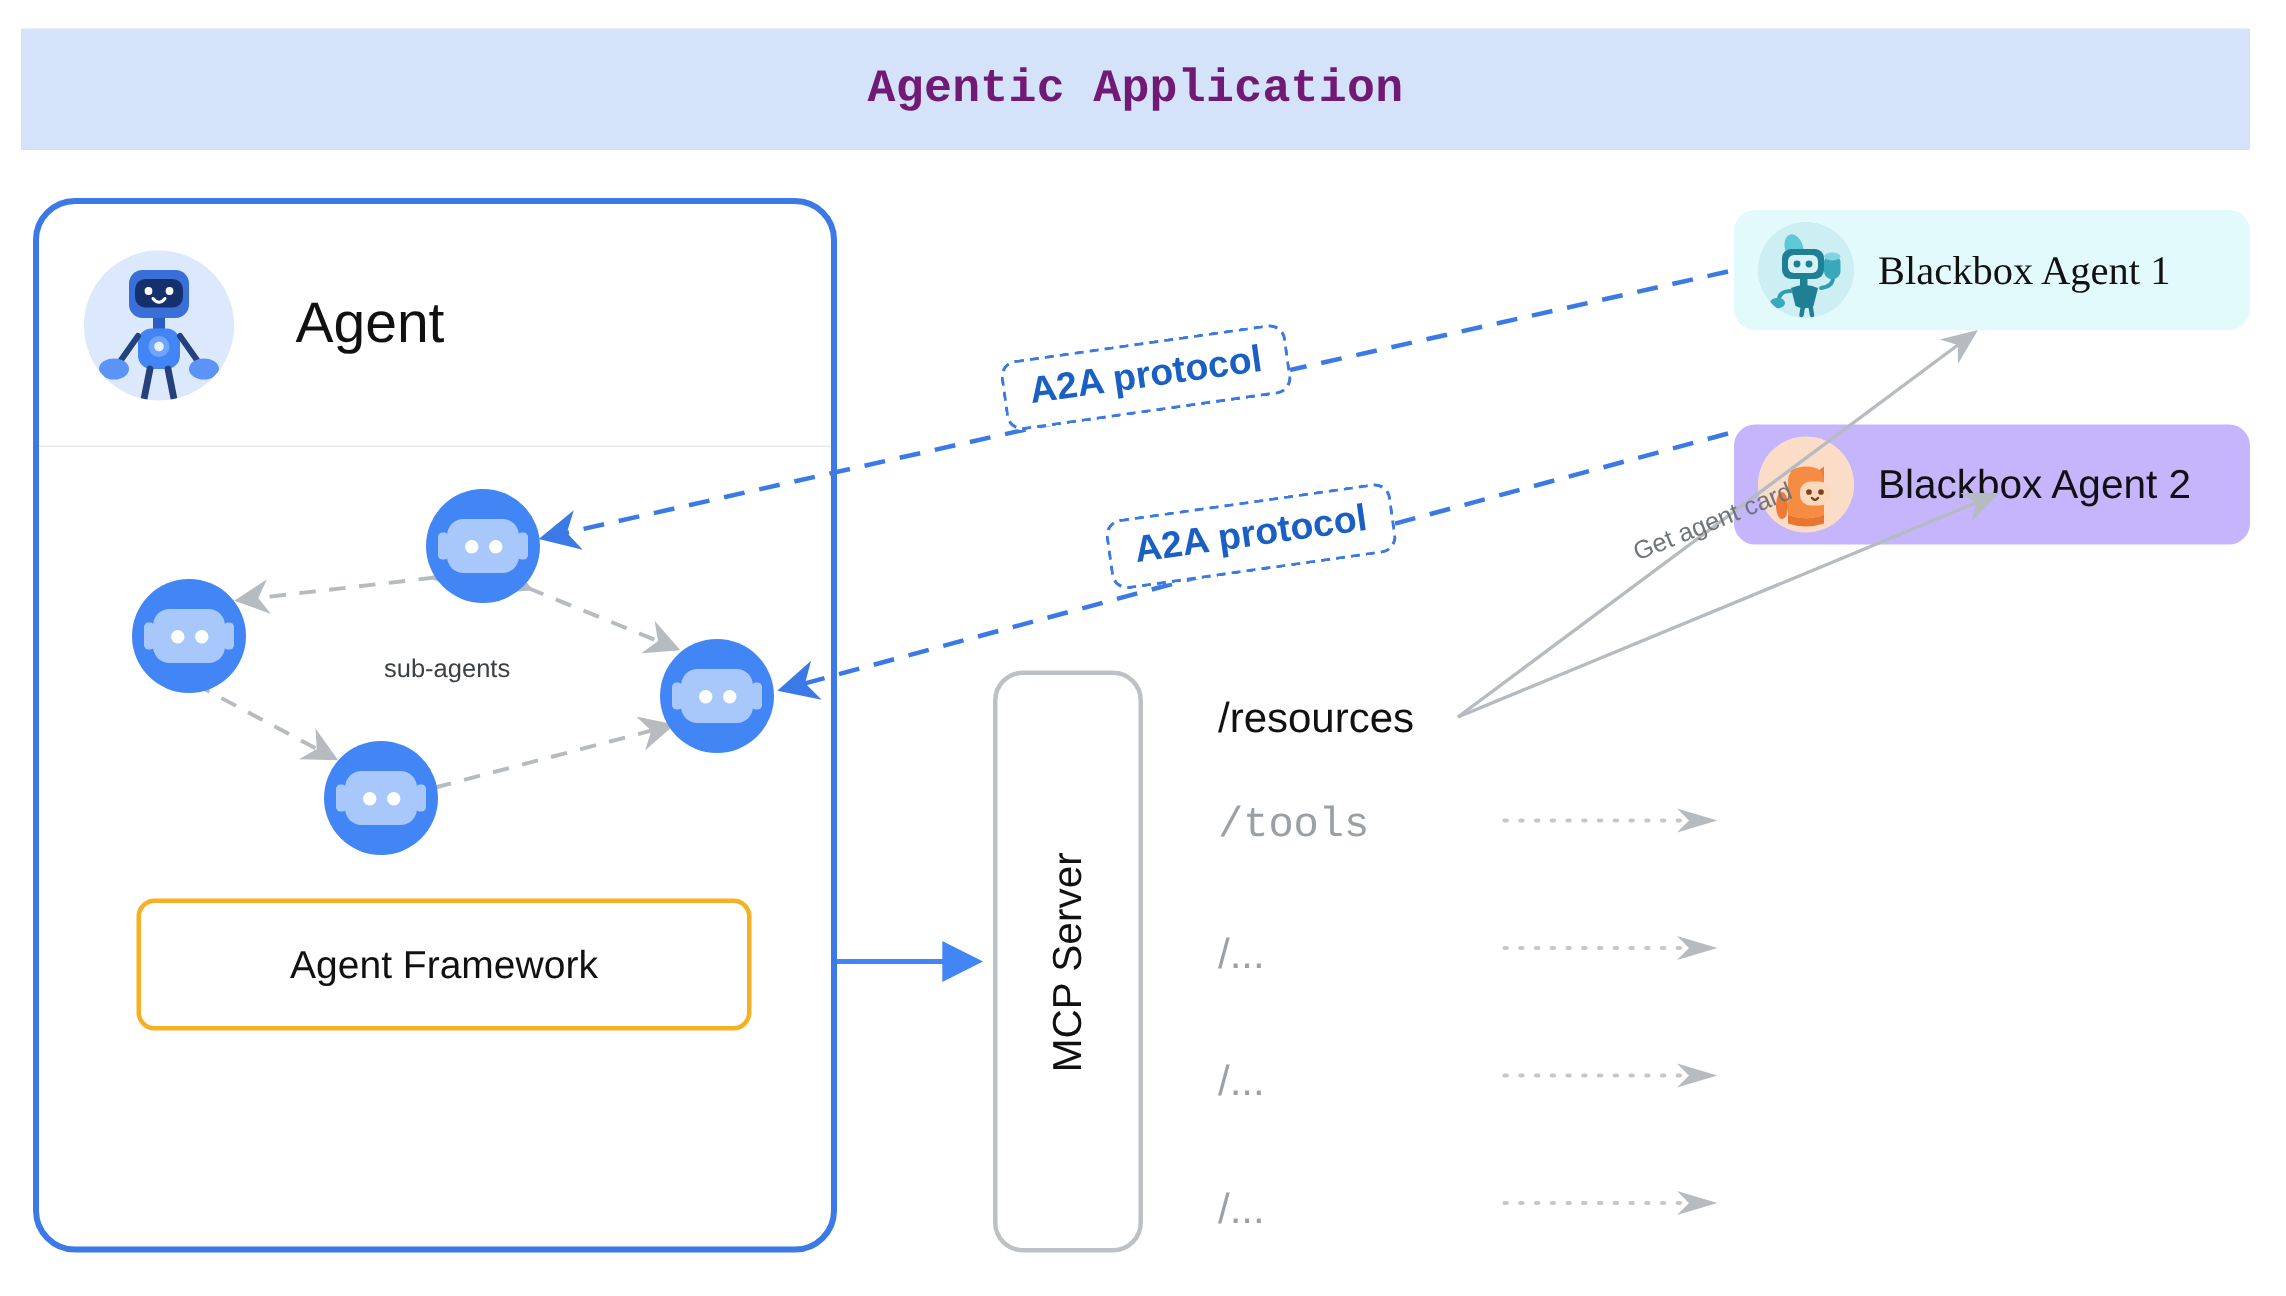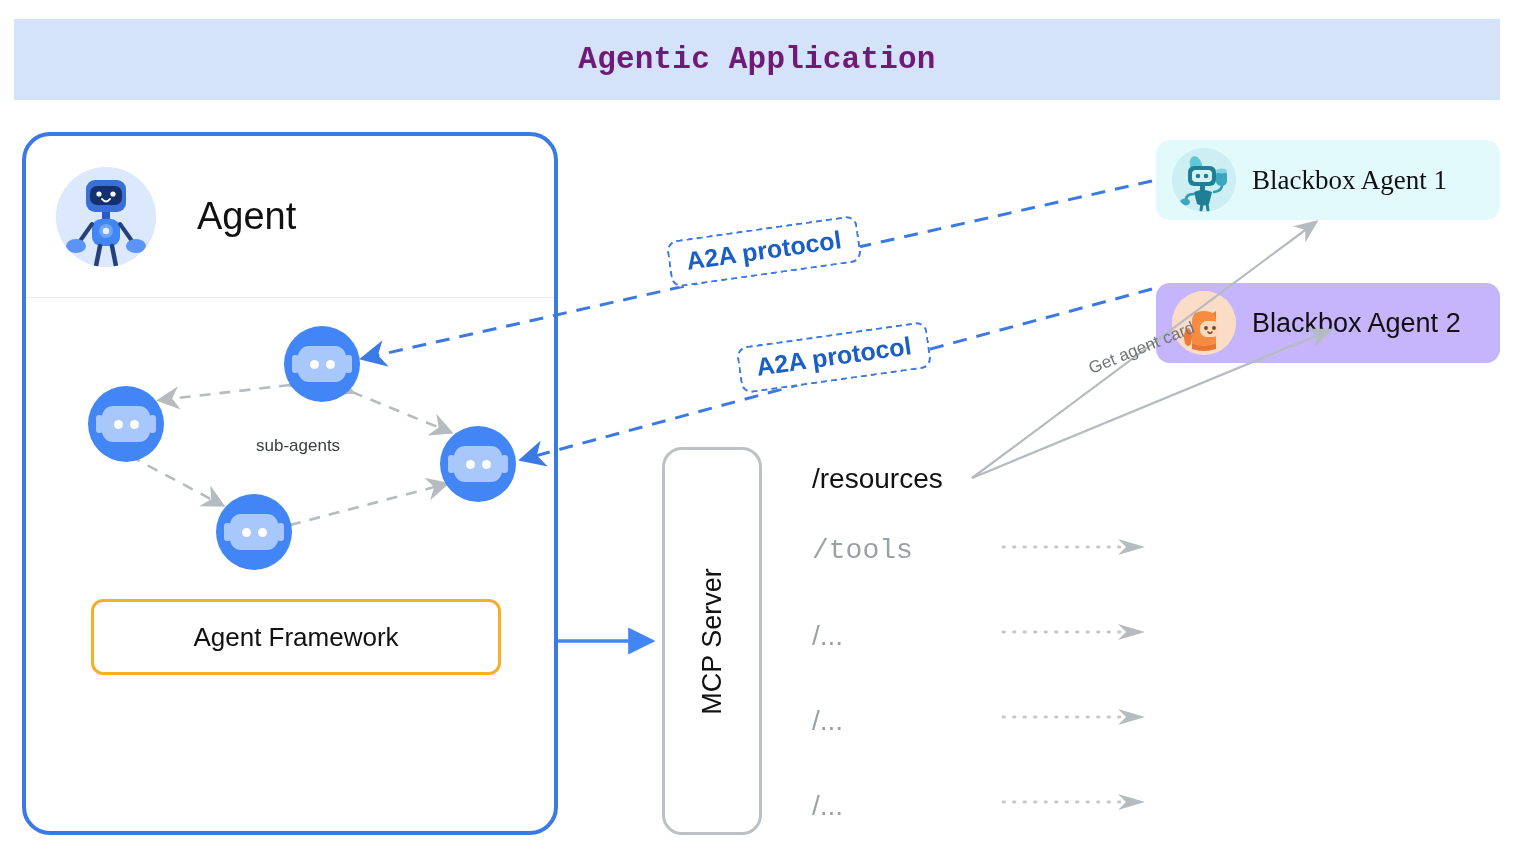--- a/index.html
+++ b/index.html
@@ -66,21 +66,21 @@
   .subnode .head:after  { right: -6px; }
   .subnode .eye {
     width: 9px; height: 9px; border-radius: 50%; background: #ffffff; z-index: 2;
   }
   .sub-label {
     position: absolute; font-size: 17px; color: #3c4043;
   }
 
   
   .stack-box {
-    position: absolute; left: 65px; width: 410px; height: 76px;
+    position: absolute; left: 65px; width: 410px; height: 88px;
     border-radius: 12px; background: #fff;
     display: flex; align-items: center; justify-content: center;
     font-size: 26px; color: #111;
   }
   .framework-box { top: 463px; border: 3.5px solid #F5B123; }
   .llm-box       { top: 573px; border: 3.5px solid #2E9E54; }
 
   
   .mcp-box {
     position: absolute; left: 662px; top: 447px;

